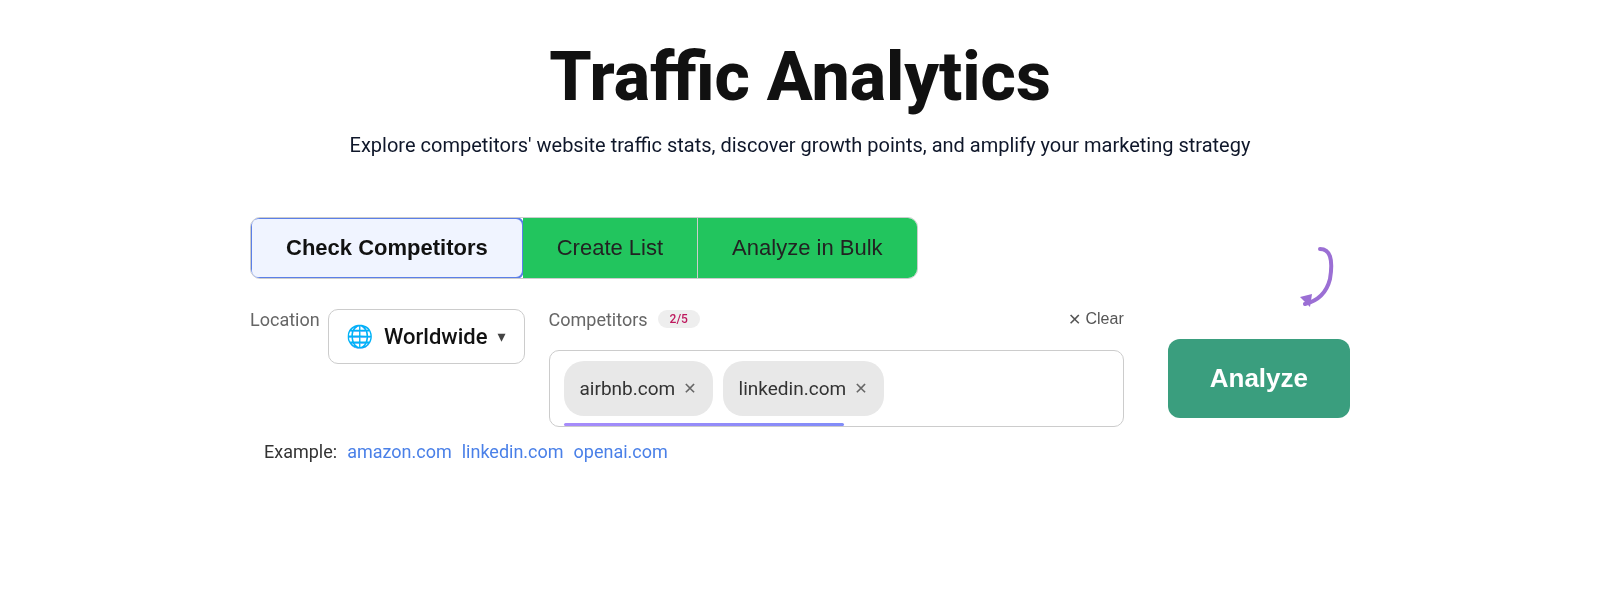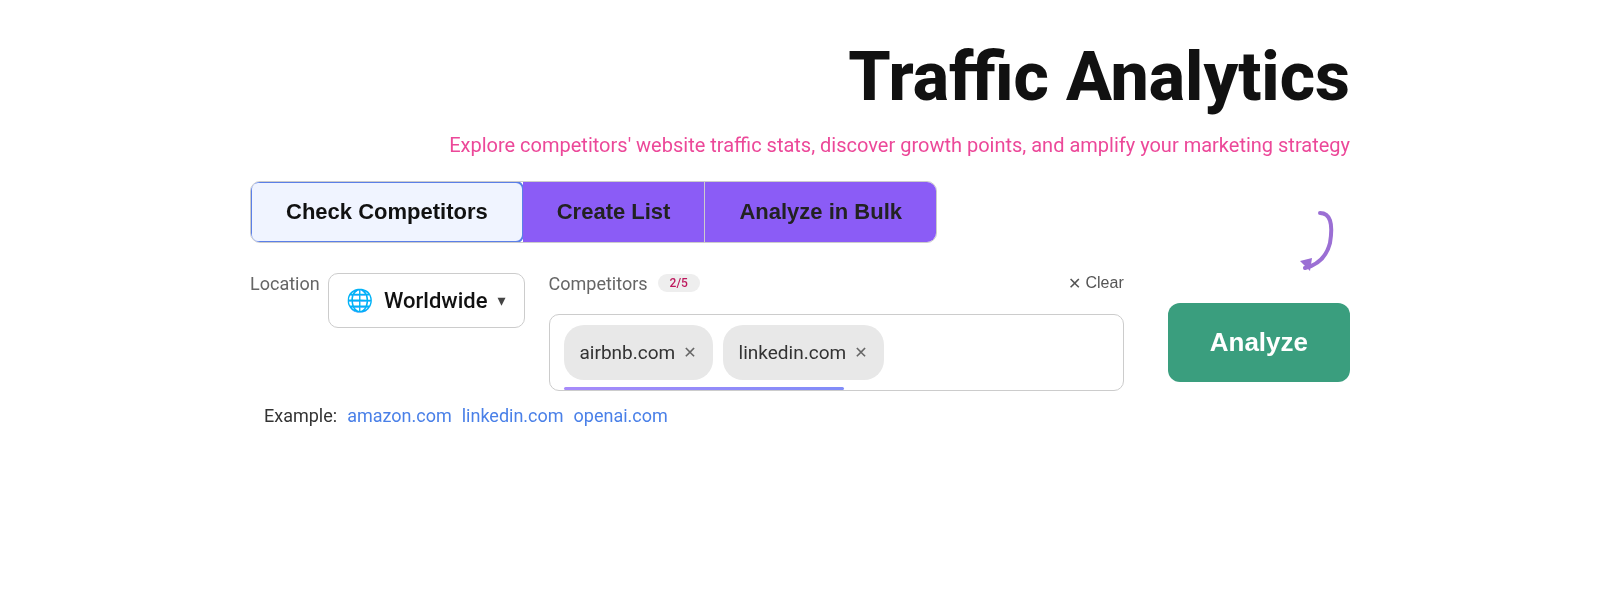--- a/index.html
+++ b/index.html
@@ -17,55 +17,55 @@
       display: flex;
       flex-direction: column;
       align-items: center;
       padding-top: 40px;
     }
 
     .page-container {
       width: 1100px;
       display: flex;
       flex-direction: column;
-      align-items: flex-end;
+      align-items: center;
     }
 
     .page-title {
       font-size: 68px;
       font-weight: 800;
       color: #111111;
       text-align: center;
       line-height: 1.1;
       margin-bottom: 18px;
     }
 
     .page-subtitle {
       font-size: 20px;
-      color: #ec4899;
+      color: #0f172a;
       text-align: center;
-      margin-bottom: 24px;
+      margin-bottom: 60px;
     }
 
     .tabs-container {
       display: flex;
       align-self: flex-start;
       margin-bottom: 30px;
       border: 1.5px solid #cccccc;
       border-radius: 10px;
       overflow: hidden;
     }
 
     .tab {
       padding: 16px 34px;
       font-size: 22px;
-      font-weight: 700;
+      font-weight: 400;
       color: #222222;
       cursor: pointer;
-      background: #8b5cf6;
+      background: #22c55e;
       border: none;
       border-right: 1.5px solid #cccccc;
     }
 
     .tab:last-child {
       border-right: none;
     }
 
     .tab.active {
       background: #f0f4ff;

